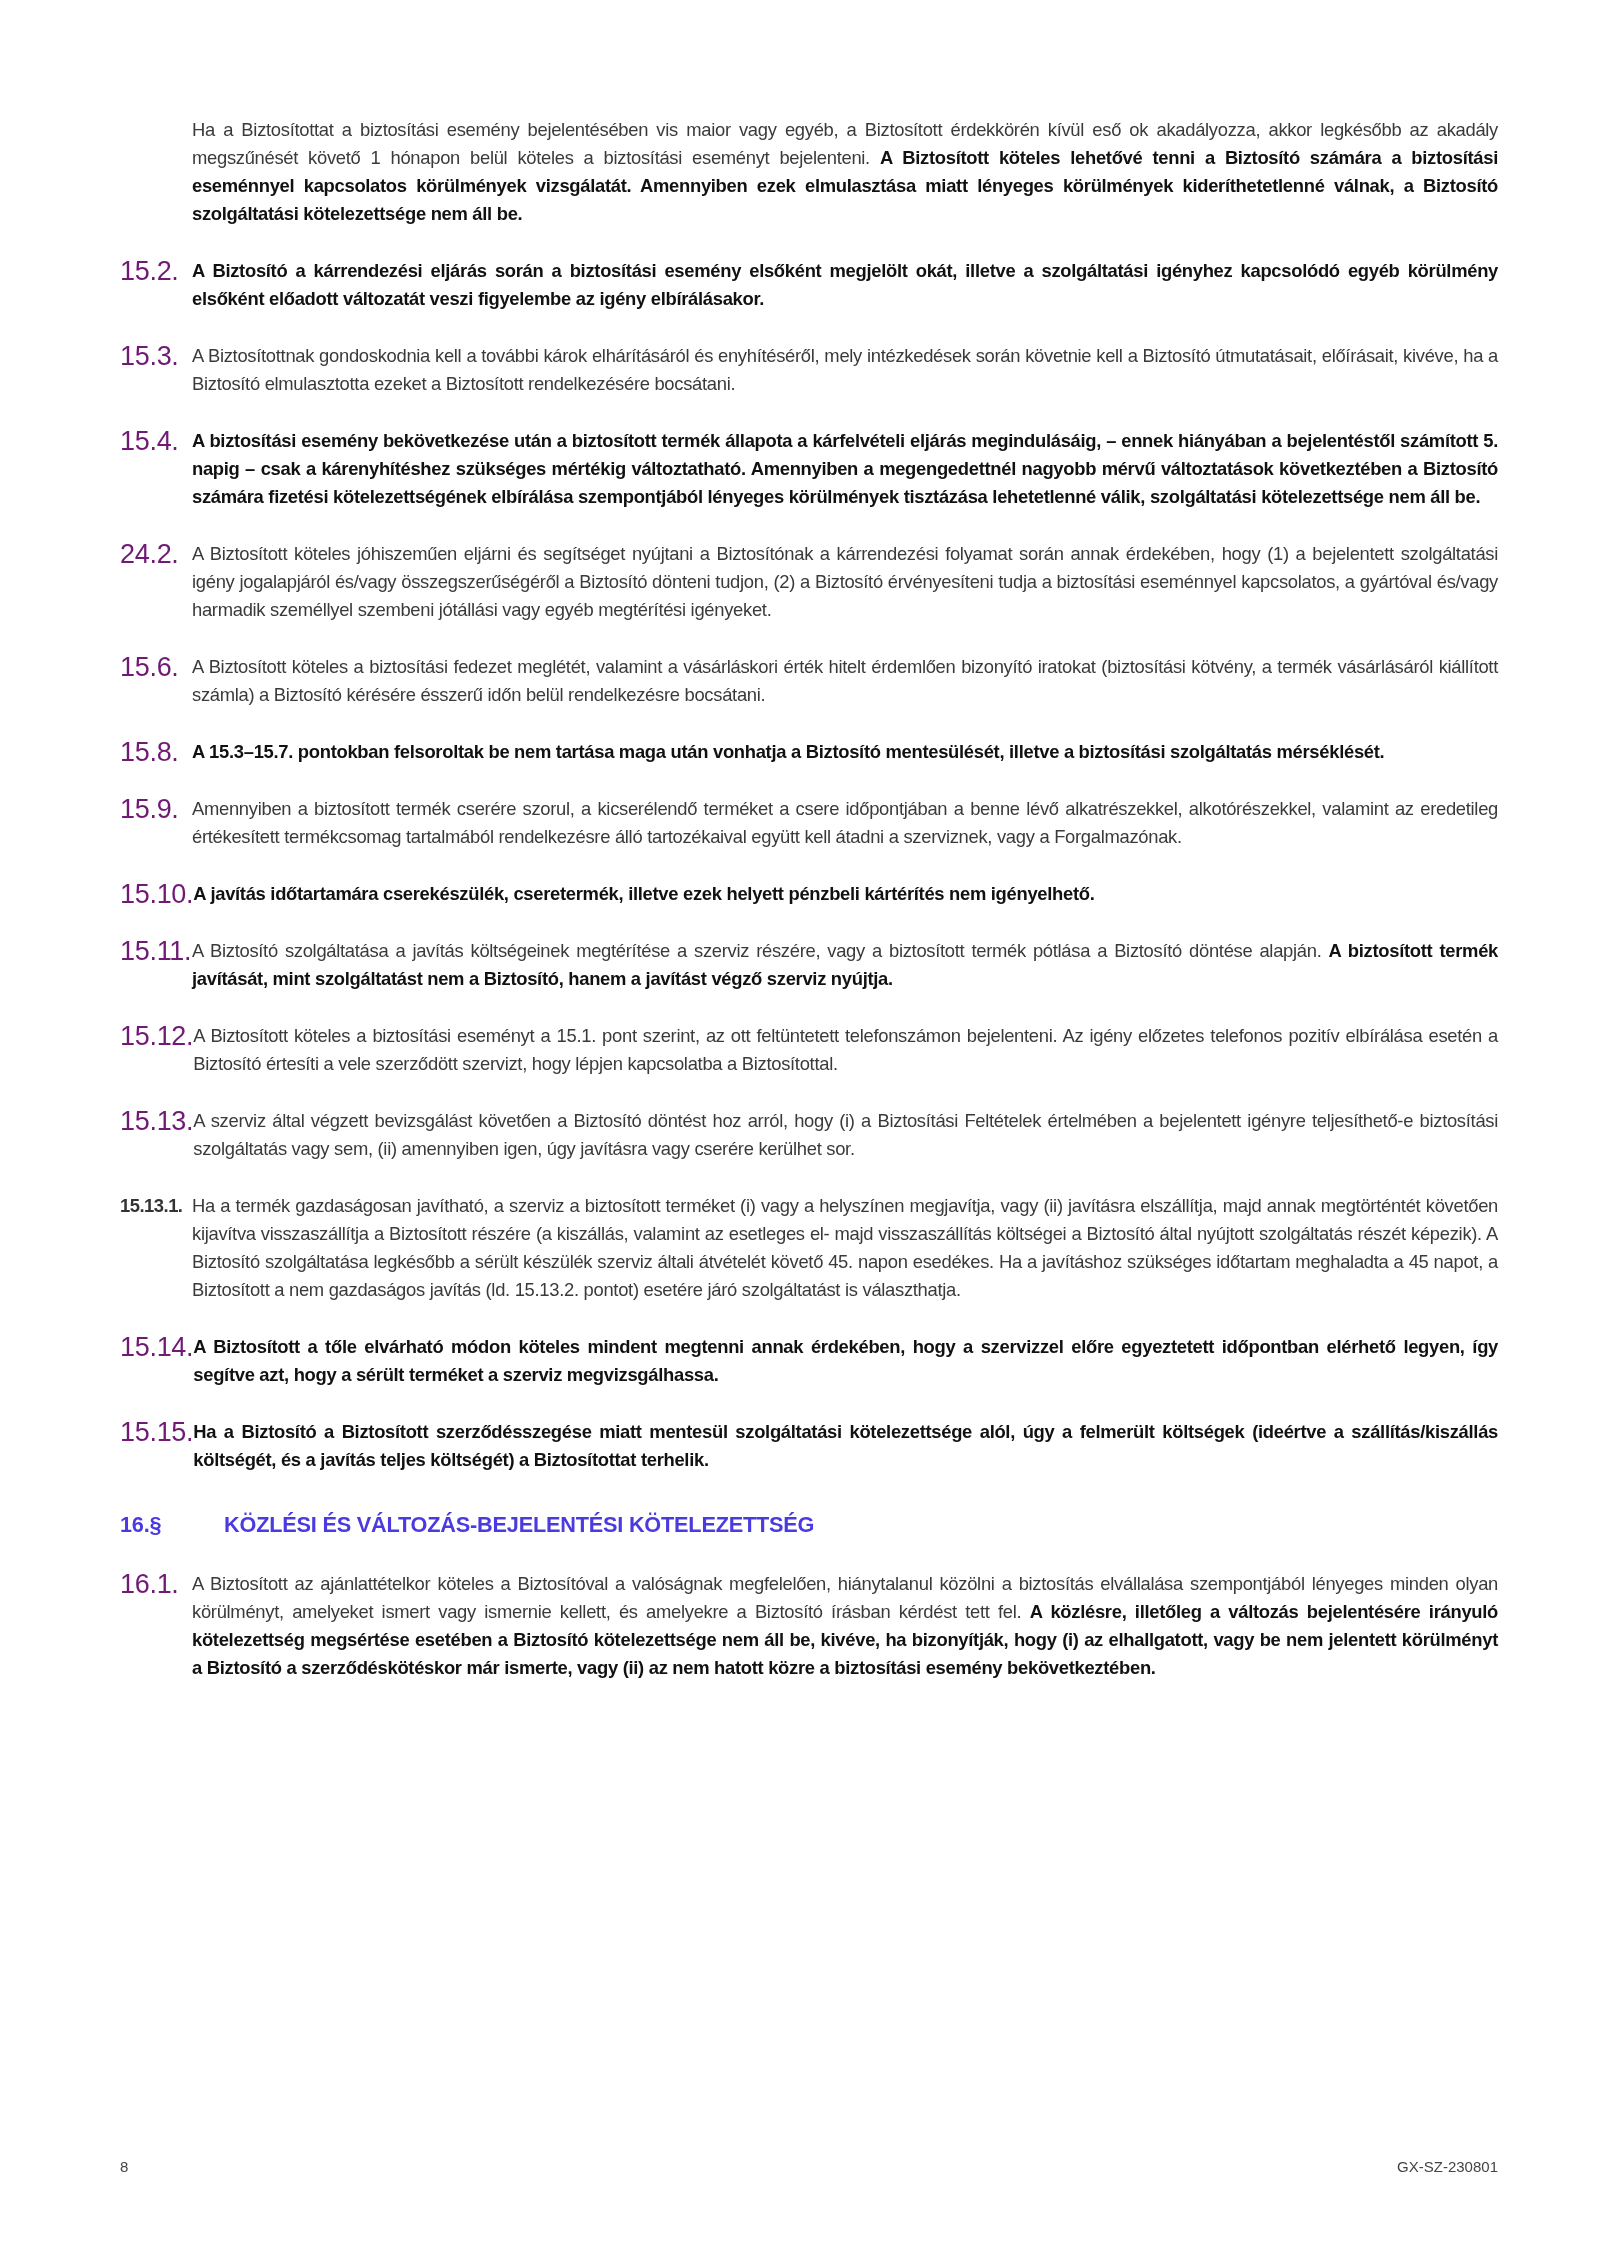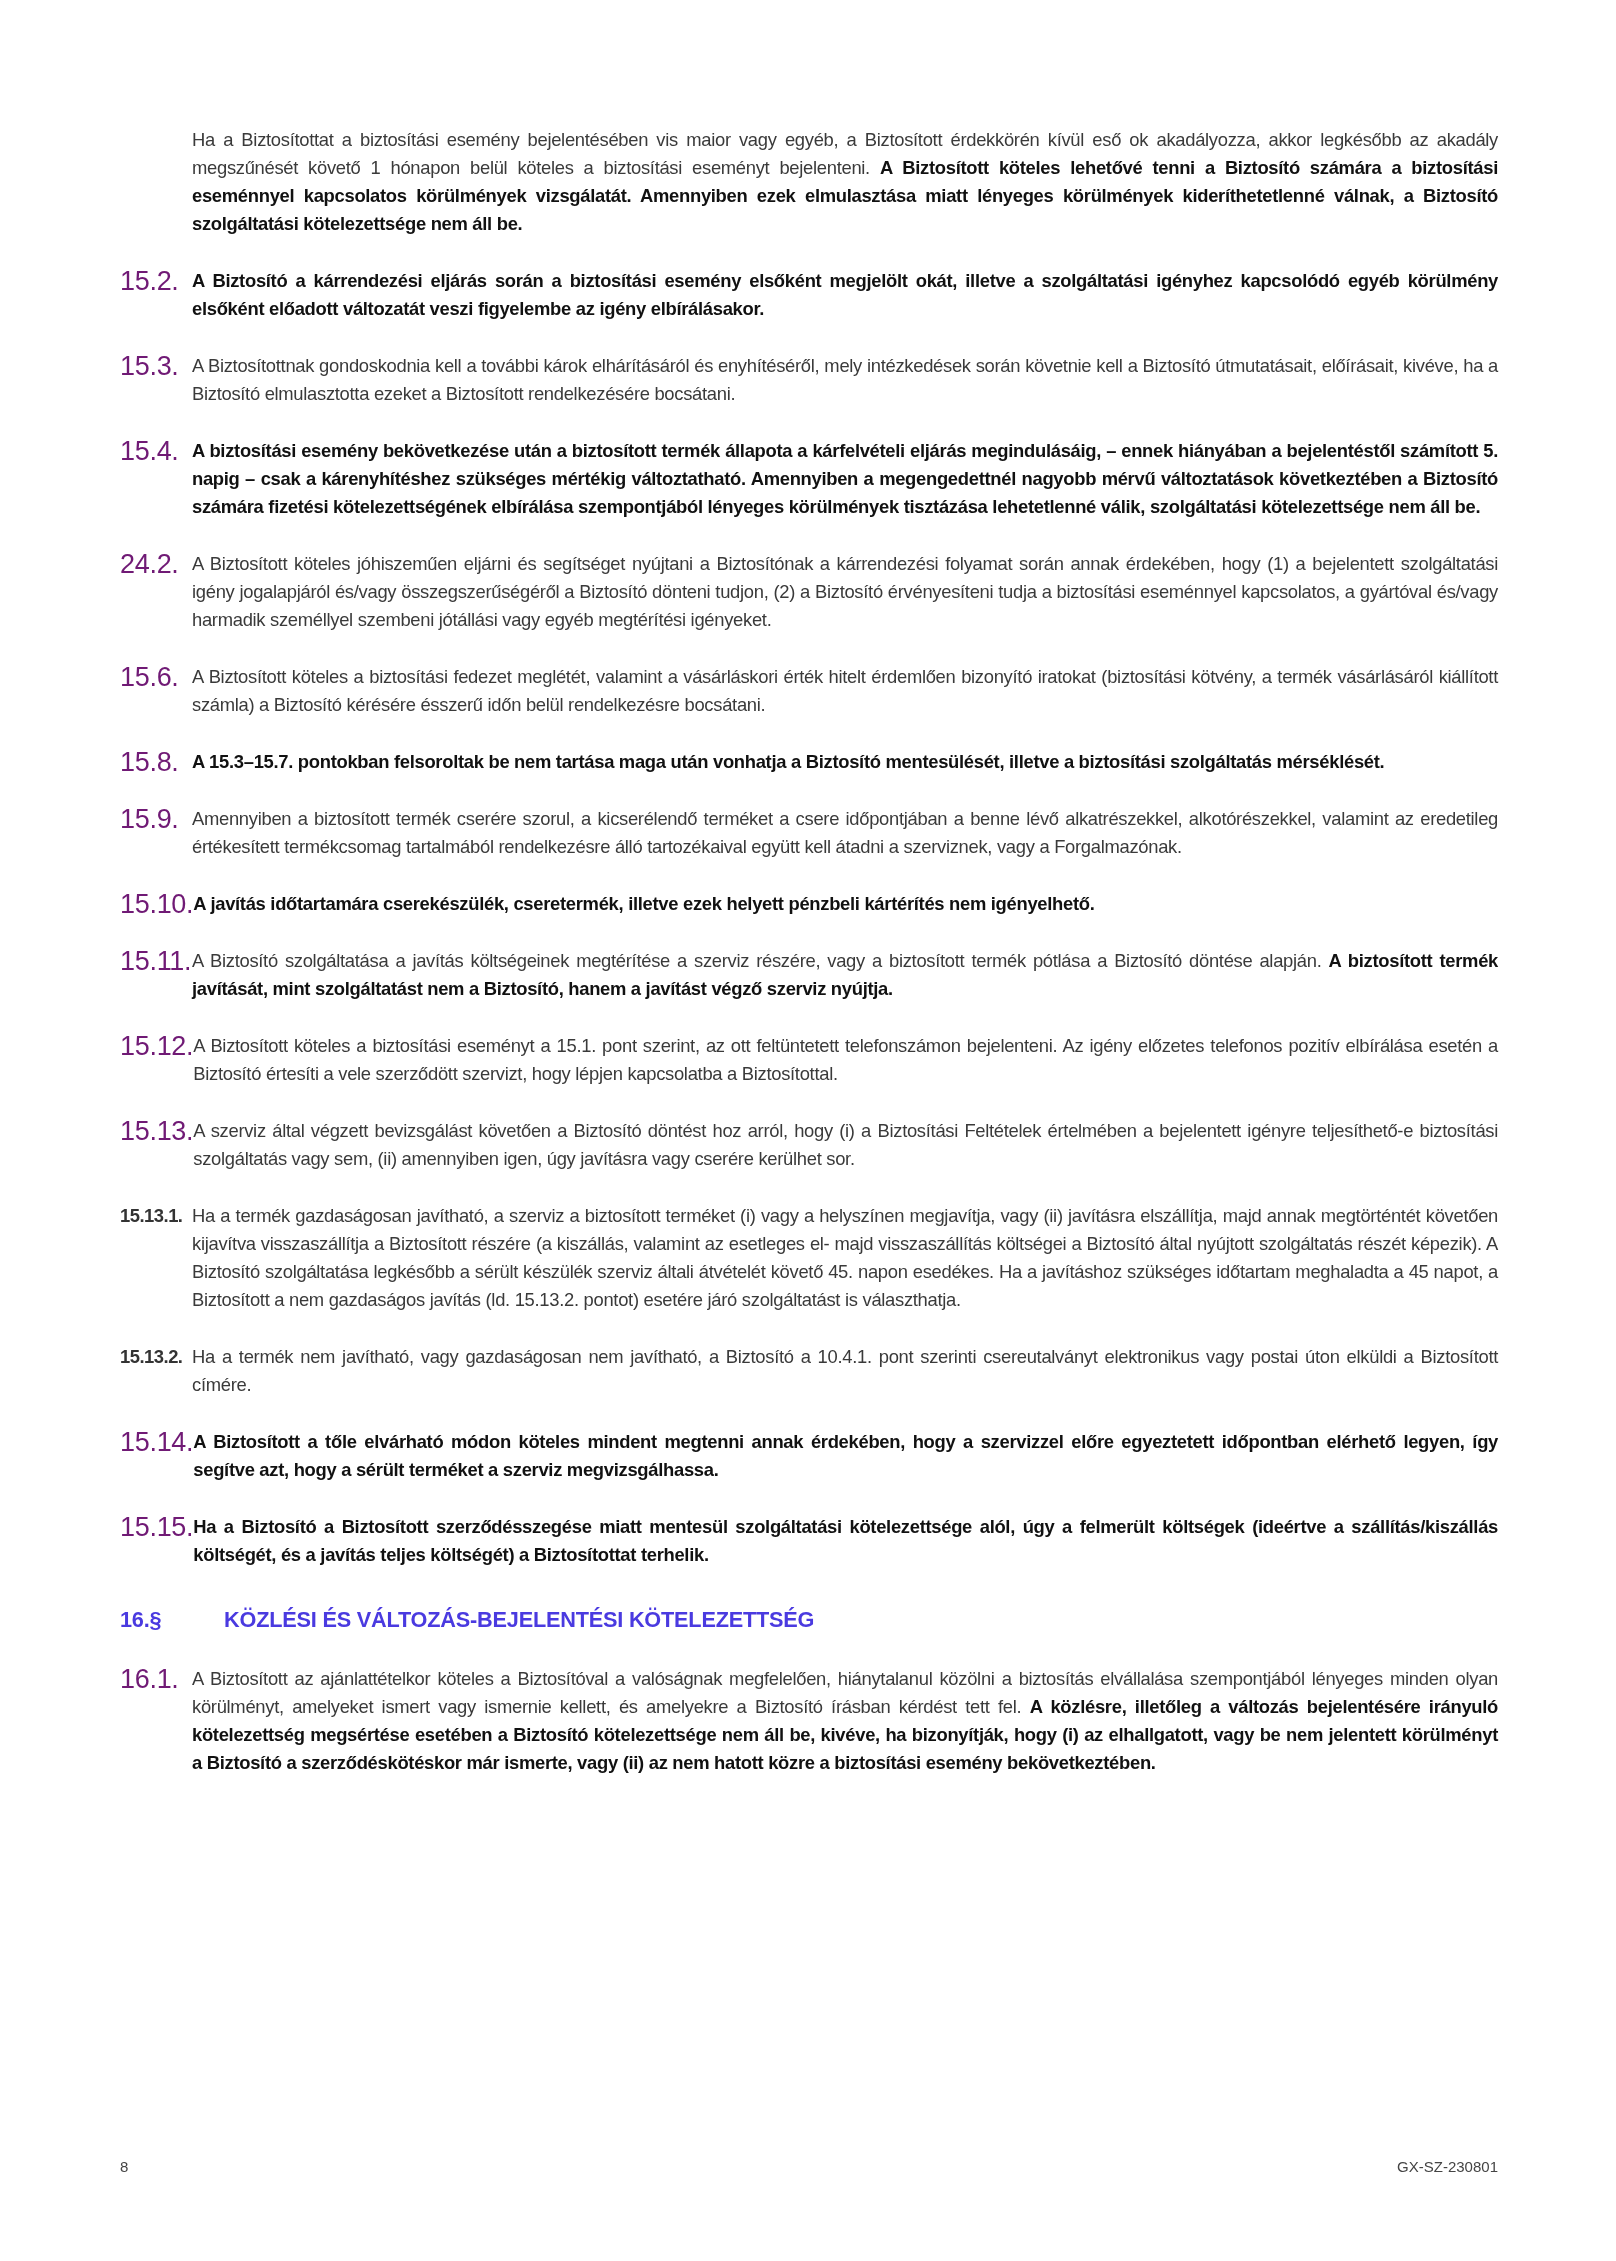--- a/index.html
+++ b/index.html
@@ -1,20 +1,20 @@
 <!DOCTYPE html>
 <html style="font-size:15px"><head>
   <meta charset="utf-8">
   <style>
     html, body { margin: 0; padding: 0; background: #ffffff; }
     body {
       width: 1617px; height: 2262px; position: relative; overflow: hidden;
       font-family: "Liberation Sans", sans-serif; color: #1a1a1a;
     }
-    .page { position: absolute; left: 120px; top: 126px; width: 1378px; }
+    .page { position: absolute; left: 120px; top: 116px; width: 1378px; }
     .para {
       display: flex; margin-bottom: 29px;
       font-size: 18.4px; line-height: 28px; letter-spacing: -0.3px;
     }
     .para .num {
       flex: 0 0 72px; font-weight: normal; font-size: 27px; color: #701a75;
     }
     .para .num.light { font-weight: bold; font-size: 18.4px; color: #333; letter-spacing: -0.5px; }
     .para .body { flex: 1; text-align: justify; }
     .lead { padding-left: 72px; margin-bottom: 29px; font-size: 18.4px; line-height: 28px; letter-spacing: -0.3px; text-align: justify; }
@@ -82,24 +82,20 @@
   </div>
   <div class="para">
     <span class="num">15.13.</span>
     <span class="body"><span class="t-light">A szerviz által végzett bevizsgálást követően a Biztosító döntést hoz arról, hogy (i) a Biztosítási Feltételek értelmében a bejelentett igényre teljesíthető-e biztosítási szolgáltatás vagy sem, (ii) amennyiben igen, úgy javításra vagy cserére kerülhet sor.</span><span class="t-bold"></span></span>
   </div>
   <div class="para">
     <span class="num light">15.13.1.</span>
     <span class="body"><span class="t-light">Ha a termék gazdaságosan javítható, a szerviz a biztosított terméket (i) vagy a helyszínen megjavítja, vagy (ii) javításra elszállítja, majd annak megtörténtét követően kijavítva visszaszállítja a Biztosított részére (a kiszállás, valamint az esetleges el- majd visszaszállítás költségei a Biztosító által nyújtott szolgáltatás részét képezik). A Biztosító szolgáltatása legkésőbb a sérült készülék szerviz általi átvételét követő 45. napon esedékes. Ha a javításhoz szükséges időtartam meghaladta a 45 napot, a Biztosított a nem gazdaságos javítás (ld. 15.13.2. pontot) esetére járó szolgáltatást is választhatja.</span><span class="t-bold"></span></span>
   </div>
   <div class="para">
-    <span class="num light">15.13.2.</span>
-    <span class="body"><span class="t-light">Ha a termék nem javítható, vagy gazdaságosan nem javítható, a Biztosító a 10.4.1. pont szerinti csereutalványt elektronikus vagy postai úton elküldi a Biztosított címére.</span><span class="t-bold"></span></span>
-  </div>
-  <div class="para">
     <span class="num">15.14.</span>
     <span class="body"><span class="t-light"></span><span class="t-bold">A Biztosított a tőle elvárható módon köteles mindent megtenni annak érdekében, hogy a szervizzel előre egyeztetett időpontban elérhető legyen, így segítve azt, hogy a sérült terméket a szerviz megvizsgálhassa.</span></span>
   </div>
   <div class="para">
     <span class="num">15.15.</span>
     <span class="body"><span class="t-light"></span><span class="t-bold">Ha a Biztosító a Biztosított szerződésszegése miatt mentesül szolgáltatási kötelezettsége alól, úgy a felmerült költségek (ideértve a szállítás/kiszállás költségét, és a javítás teljes költségét) a Biztosítottat terhelik.</span></span>
   </div>
 
   <div class="heading">
     <span class="hnum">16.§</span>

